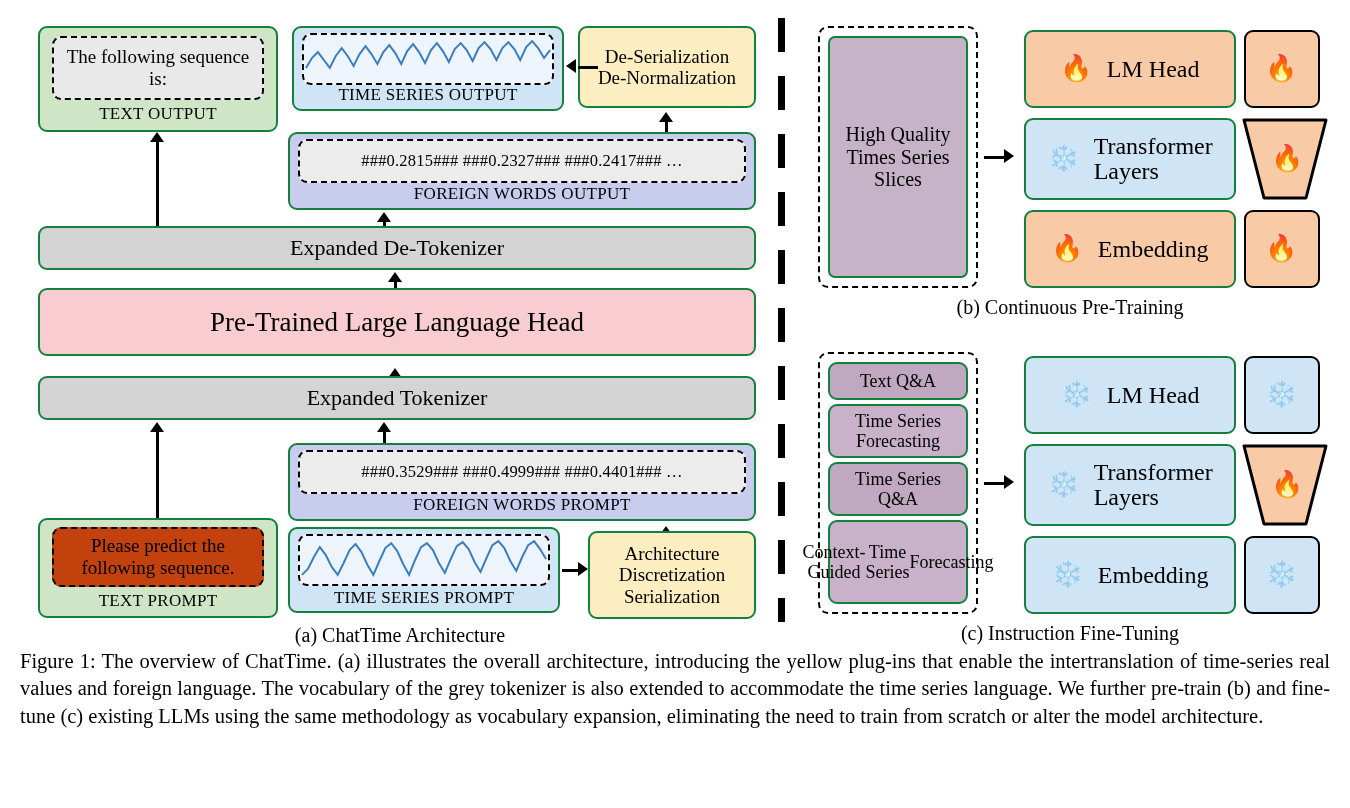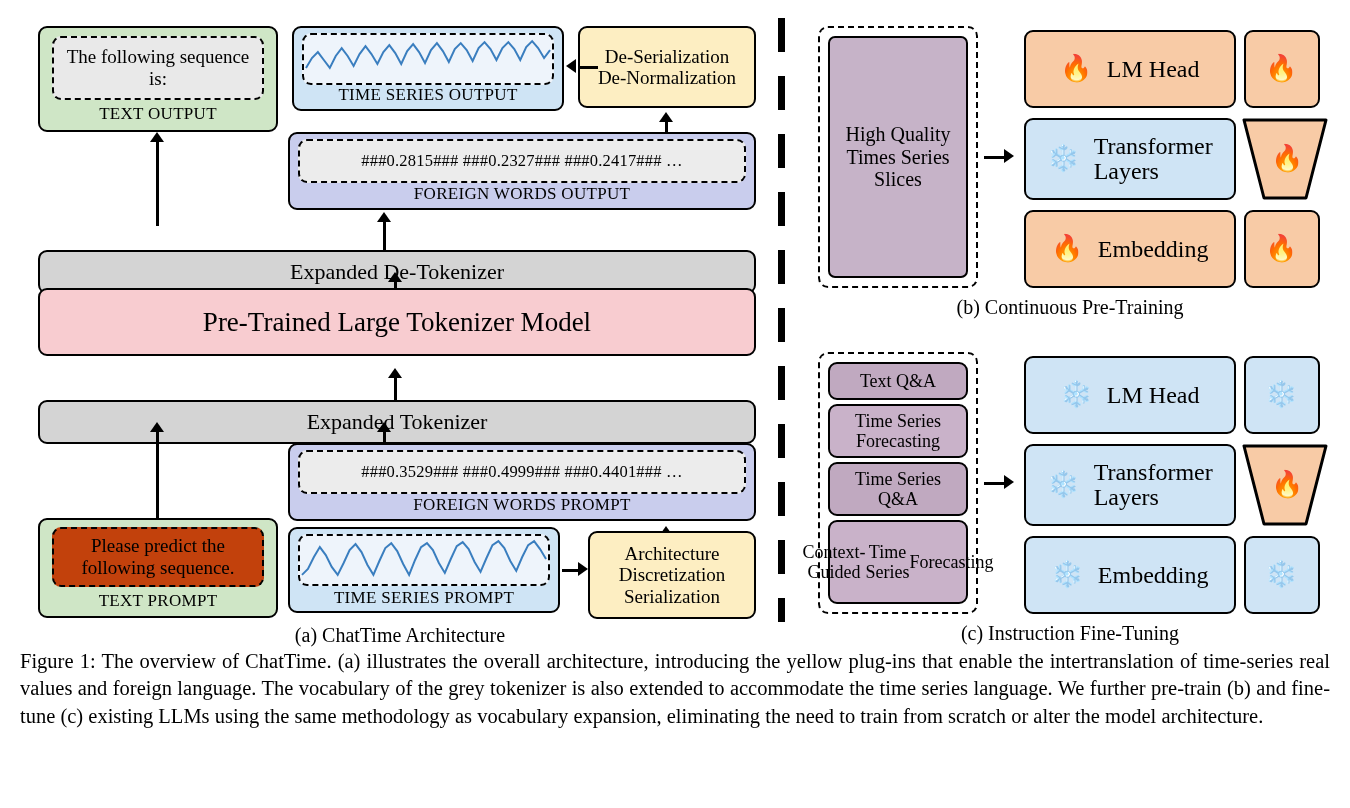--- a/index.html
+++ b/index.html
@@ -18,21 +18,21 @@
   .figure {
     position: absolute;
     left: 0; top: 0;
     width: 1350px;
     height: 640px;
   }
   
   .box {
     position: absolute;
     box-sizing: border-box;
-    border: 2px solid #000000;
+    border: 2px solid #15803d;
     border-radius: 9px;
     display: flex;
     align-items: center;
     justify-content: center;
     text-align: center;
     line-height: 1.12;
   }
   .dashed {
     position: absolute;
     box-sizing: border-box;
@@ -45,21 +45,21 @@
   }
   .lbl {
     position: absolute;
     font-size: 17px;
     letter-spacing: 0.3px;
   }
   
   .c-green { background: #cfe6c6; }
   .c-blue  { background: #cfe4f5; }
   .c-yellow{ background: #fdeec2; }
-  .c-grey  { background: #d4d4d4; margin-top: 24px; }
+  .c-grey  { background: #d4d4d4; }
   .c-pink  { background: #f8ccd0; }
   .c-lav   { background: #c9cded; }
   .c-orange{ background: #f8cba6; }
   .c-lblue { background: #cfe4f5; }
   .c-purple{ background: #c6b3c8; }
   .c-mauve { background: #c0a9c0; }
   .c-mauve2{ background: #c9b2c9; }
 
   
   .arrow-v, .arrow-h {
@@ -179,21 +179,21 @@
   <div class="ah-up" style="left:150px; top:132px;"></div>
 
   <div class="box c-grey" style="left:38px; top:226px; width:718px; height:44px; font-size:22px;">
     <span>Expanded De-Tokenizer</span>
   </div>
 
   <div class="arrow-v" style="left:394px; top:282px; height:20px;"></div>
   <div class="ah-up" style="left:388px; top:272px;"></div>
 
   <div class="box c-pink" style="left:38px; top:288px; width:718px; height:68px; font-size:27px;">
-    <span>Pre-Trained Large Tokenizer Model</span>
+    <span>Pre-Trained Large Language Head</span>
   </div>
 
   <div class="arrow-v" style="left:394px; top:378px; height:22px;"></div>
   <div class="ah-up" style="left:388px; top:368px;"></div>
 
   <div class="box c-grey" style="left:38px; top:376px; width:718px; height:44px; font-size:22px;">
     <span>Expanded Tokenizer</span>
   </div>
 
   <div class="arrow-v" style="left:156px; top:432px; height:88px;"></div>

